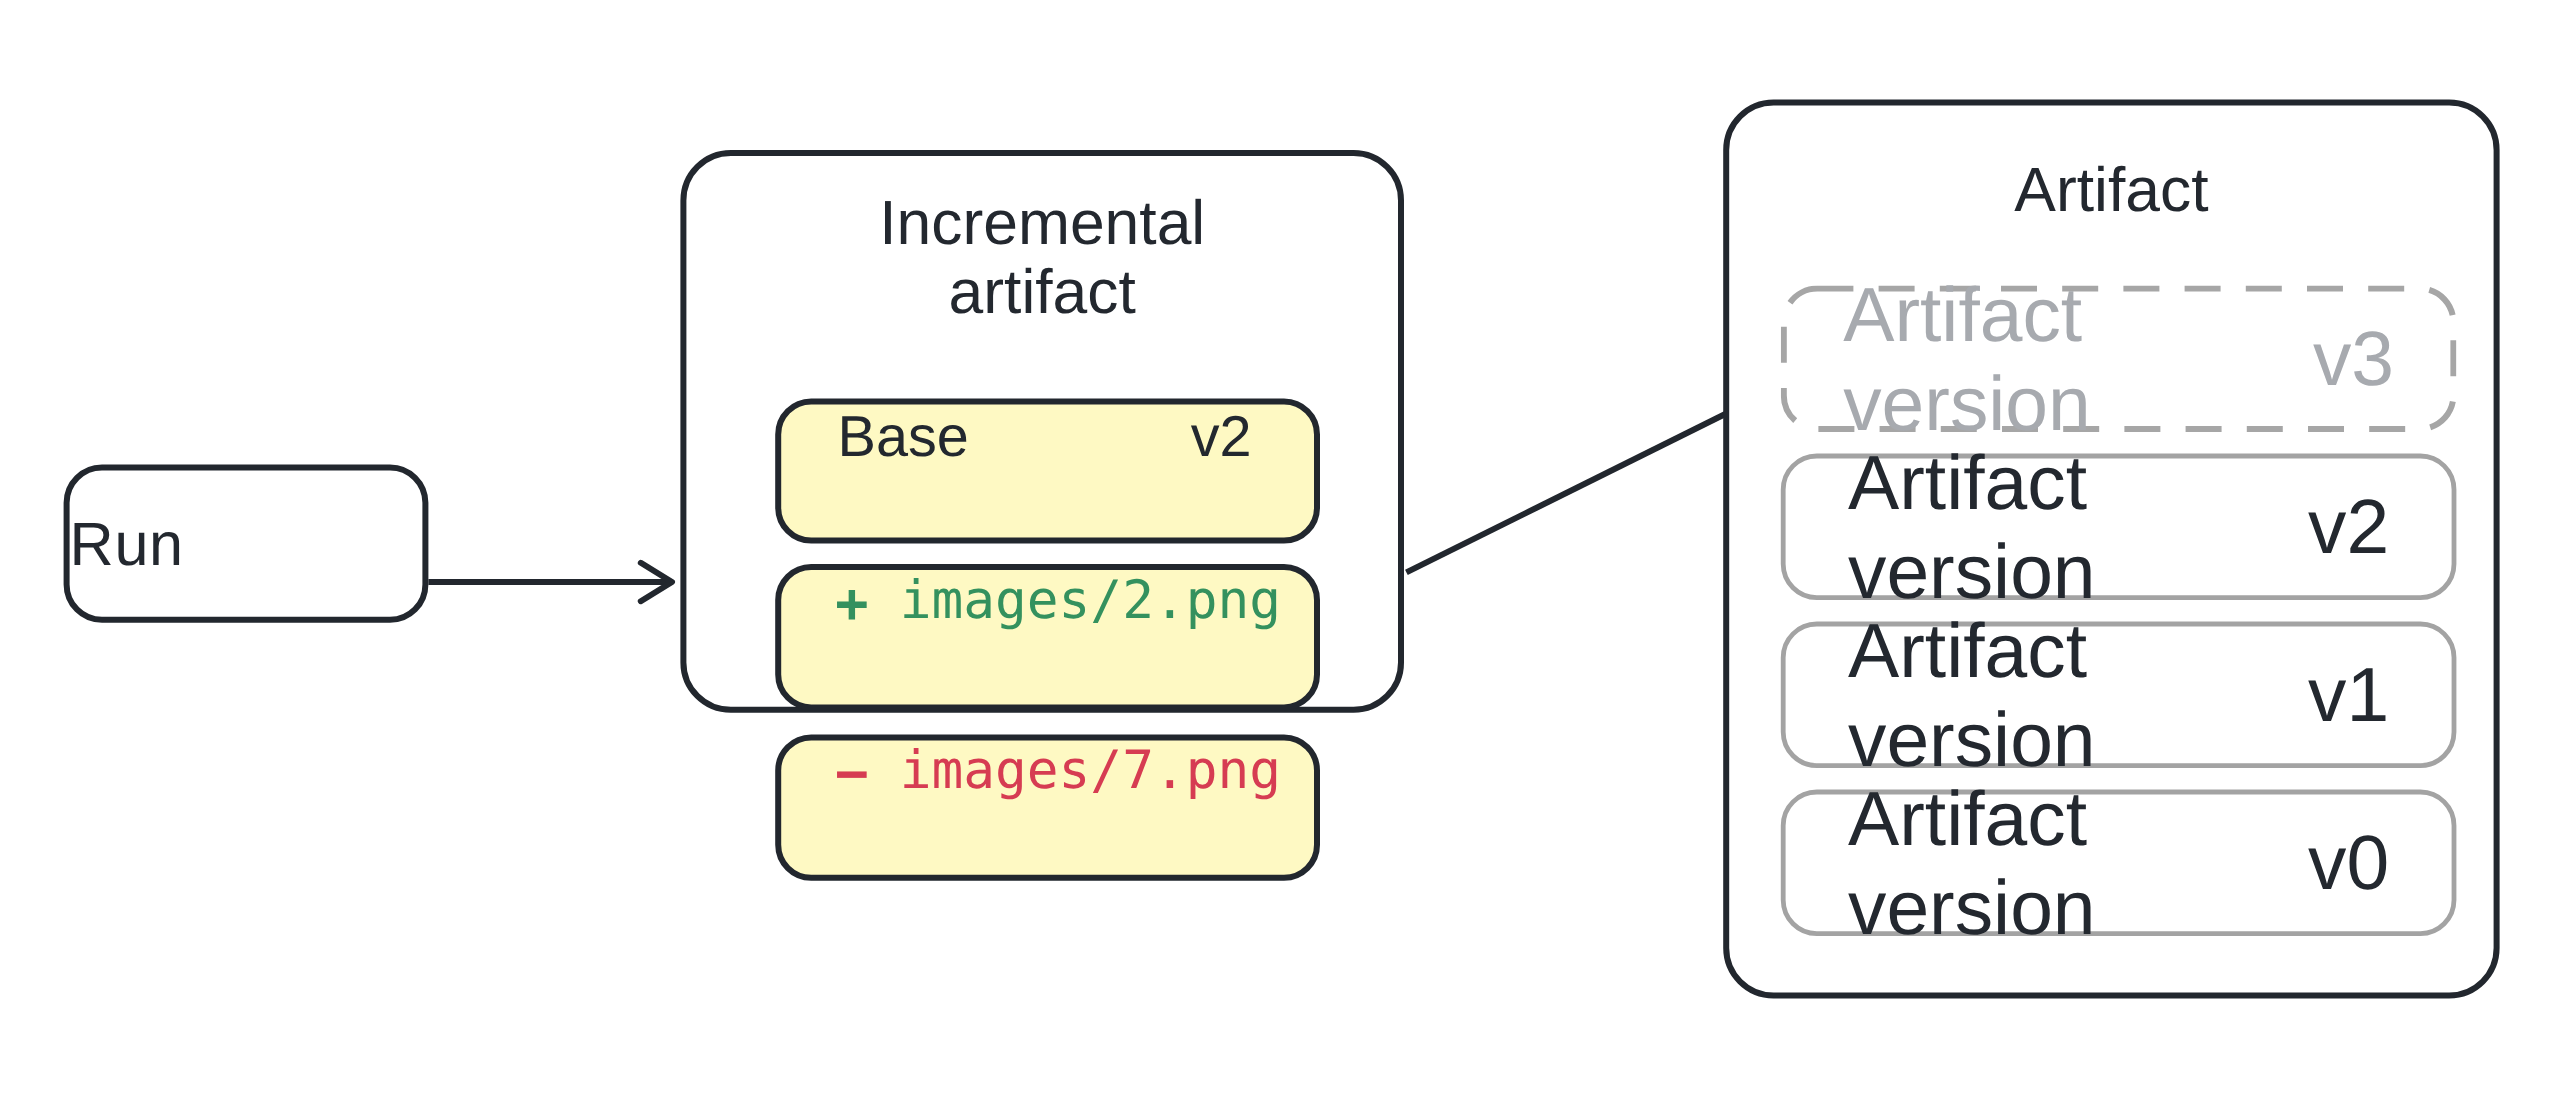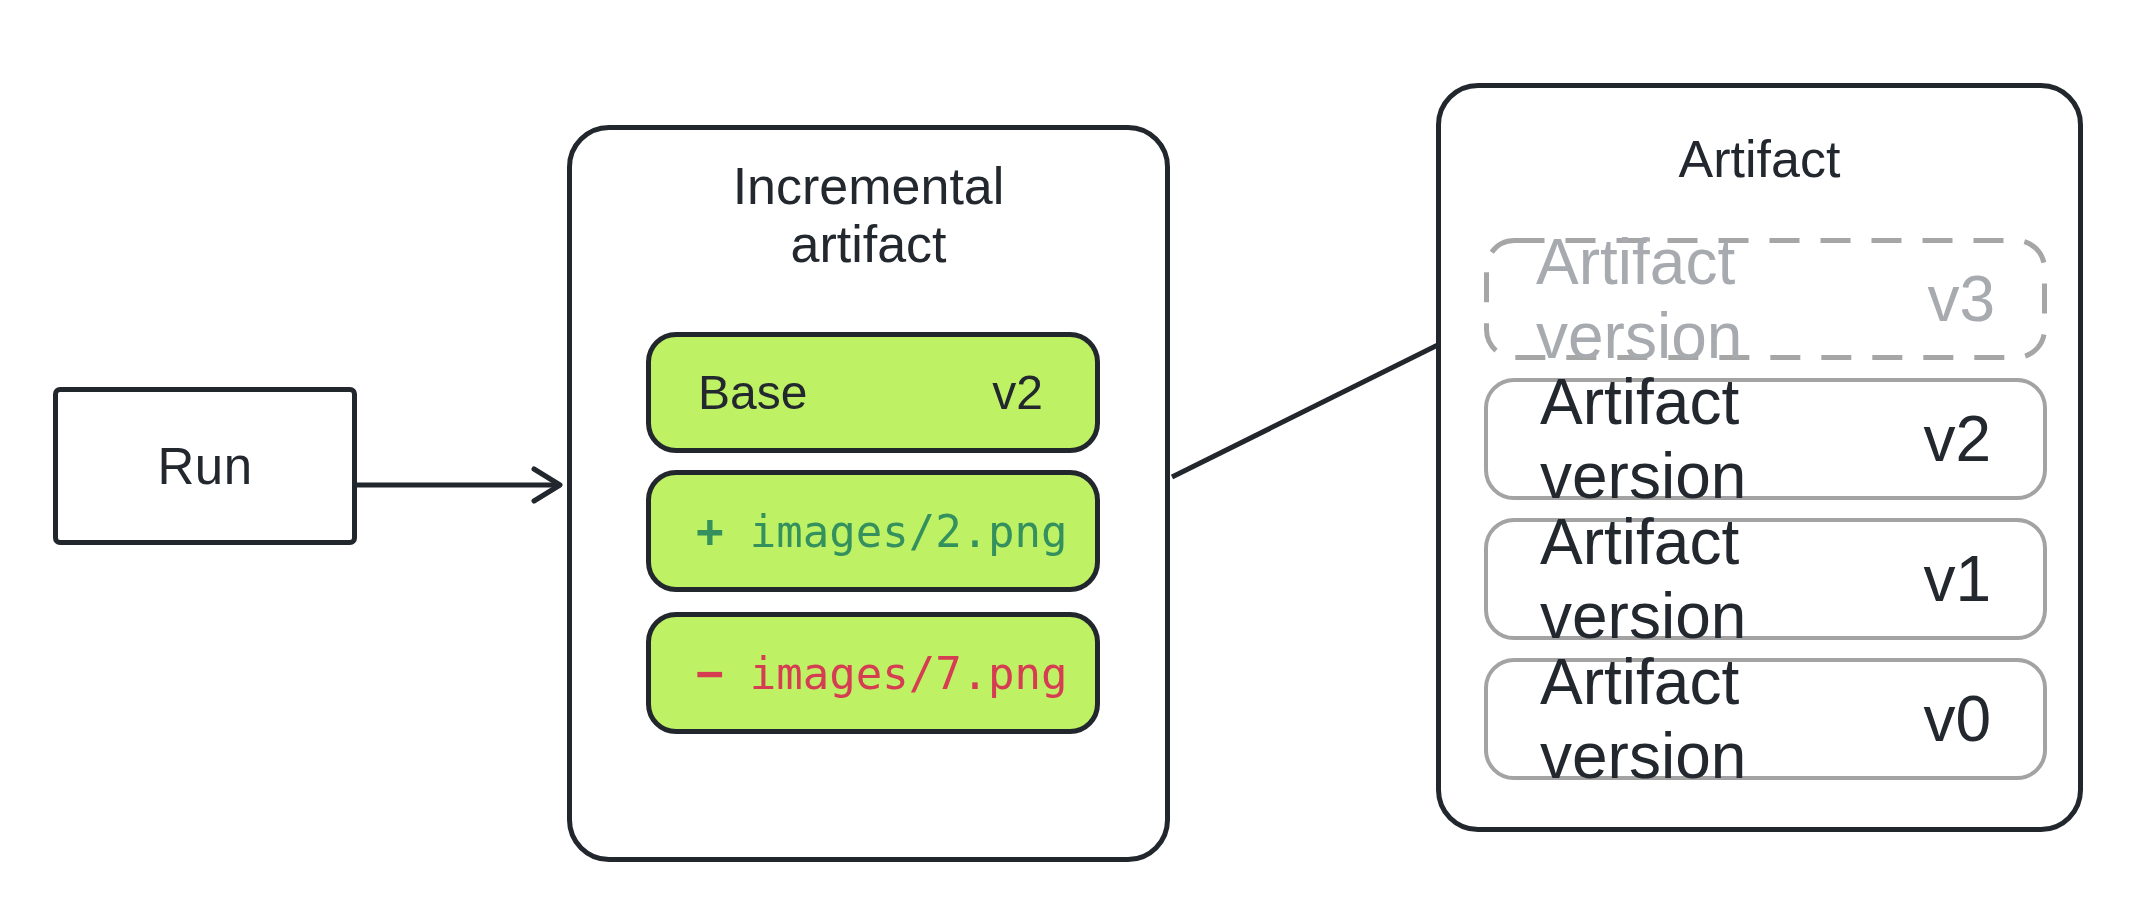--- a/index.html
+++ b/index.html
@@ -19,46 +19,46 @@
     pointer-events: none;
   }
   .node {
     position: absolute;
     box-sizing: border-box;
     background: #ffffff;
     border: 5px solid #22272e;
   }
   .run-box {
     left: 53px; top: 387px;
-    width: 304px; height: 158px;
-    border-radius: 7px;
-    display: flex; align-items: center; justify-content: center;
+    width: 304px; height: 132px;
+    border-radius: 32px;
+    display: flex; align-items: center; 
   }
   .run-label { font-size: 51px; color: #23282f; letter-spacing: 0.5px; }
   .group-box { border-radius: 42px; }
-  .incremental-box { left: 567px; top: 125px; width: 603px; height: 737px; padding-left: 32px; }
+  .incremental-box { left: 567px; top: 125px; width: 603px; height: 469px; padding-left: 32px; }
   .artifact-box   { left: 1436px; top: 83px;  width: 647px; height: 749px; }
   .box-title {
     position: absolute;
     left: 0; right: 0;
     text-align: center;
     font-size: 52px;
     line-height: 1.12;
     color: #23282f;
   }
   .incremental-box .box-title { top: 27px; }
   .artifact-box .box-title { top: 42px; }
   .chip {
     position: absolute;
     box-sizing: border-box;
-    background: #bef264;
+    background: #fef9c3;
     border: 5px solid #22272e;
     border-radius: 30px;
     display: flex;
-    align-items: center;
+    align-items: flex-start;
   }
   .chip.row {
     justify-content: space-between;
     padding: 0 52px 0 47px;
     font-size: 48px;
   }
   .base-chip   { left: 74px; top: 202px; width: 454px; height: 121px; }
   .add-chip    { left: 74px; top: 340px; width: 454px; height: 122px; }
   .remove-chip { left: 74px; top: 482px; width: 454px; height: 122px; }
   .diff-chip {

